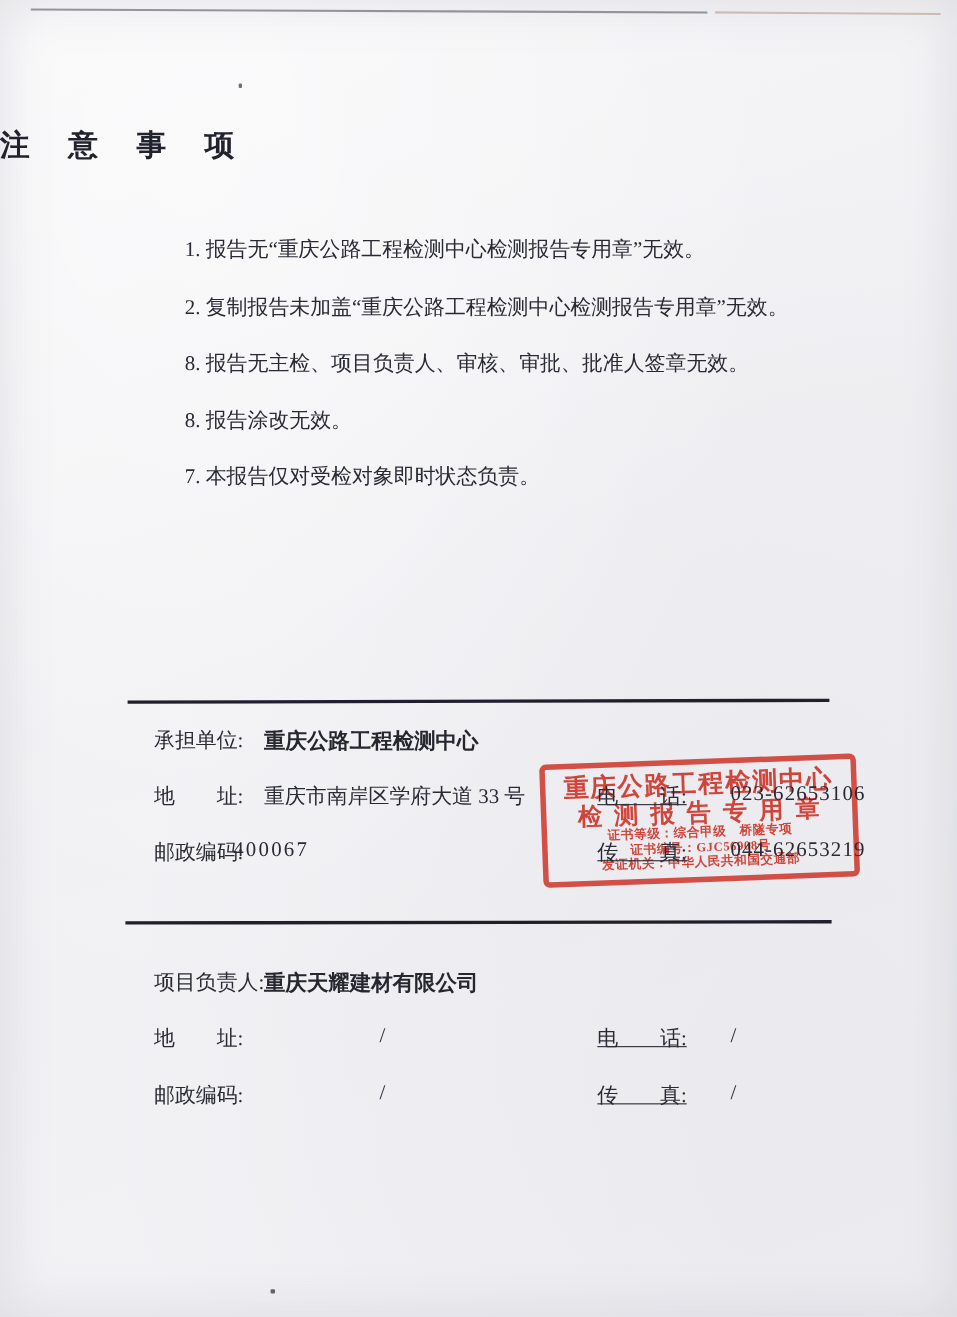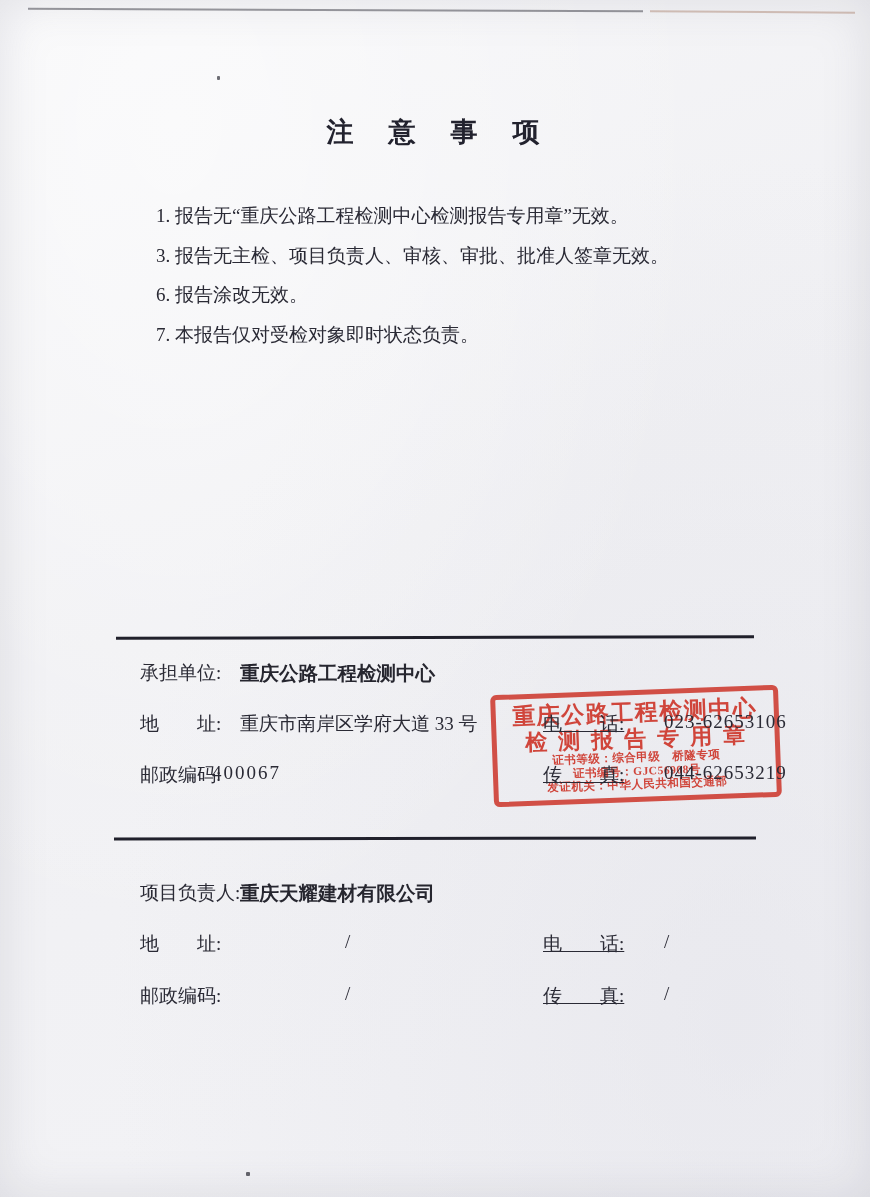--- a/index.html
+++ b/index.html
@@ -18,29 +18,29 @@
     color:#2b2b36;
   }
   
   .edge-top{position:absolute;top:9px;left:28px;width:615px;height:2px;background:#474750;opacity:.55;transform:rotate(.25deg);}
   .edge-top-right{position:absolute;top:11px;left:650px;width:205px;height:2px;background:#b08a78;opacity:.5;transform:rotate(.4deg);}
   .speck{position:absolute;background:#4a4a52;border-radius:1px;}
   .speck.s1{left:217px;top:76px;width:3px;height:4px;opacity:.8;}
   .speck.s2{left:246px;top:1172px;width:4px;height:4px;opacity:.85;}
 
   .title{
-    position:absolute;top:114px;left:0;right:0;text-align:center;
+    position:absolute;top:114px;left:0;right:0;text-align:left;
     font-size:27px;font-weight:bold;color:#22222e;letter-spacing:4px;
   }
 
   .notices{
     position:absolute;top:196px;left:118px;width:654px;
     font-size:19px;line-height:39.5px;color:#2a2a35;
   }
-  .notices p{margin:0;text-indent:2em;}
+  .notices p{margin:12px;text-indent:2em;}
 
   .rule{position:absolute;height:2.5px;background:#20202b;}
   .rule.r1{top:636px;left:116px;width:638px;transform:rotate(-.15deg);}
   .rule.r2{top:837px;left:114px;width:642px;transform:rotate(-.1deg);}
 
   .row{position:absolute;left:0;width:812px;height:30px;font-size:19px;color:#2a2a35;}
   .row .cell{position:absolute;white-space:nowrap;}
   .lbl-l{left:140px;}
   .val-org{left:240px;font-weight:bold;font-size:19.5px;color:#26262f;}
   .val-addr{left:240px;}
@@ -76,22 +76,23 @@
 
   <div class="edge-top"></div>
   <div class="edge-top-right"></div>
   <div class="speck s1"></div>
   <div class="speck s2"></div>
 
   <div class="title">注　意　事　项</div>
 
   <div class="notices">
     <p>1. 报告无“重庆公路工程检测中心检测报告专用章”无效。</p>
-    <p>3. 报告无主检、项目负责人、审核、审批、批准人签章无效。</p>
-    <p>6. 报告涂改无效。</p>
+    <p>2. 复制报告未加盖“重庆公路工程检测中心检测报告专用章”无效。</p>
+    <p>8. 报告无主检、项目负责人、审核、审批、批准人签章无效。</p>
+    <p>8. 报告涂改无效。</p>
     <p>7. 本报告仅对受检对象即时状态负责。</p>
   </div>
 
   <div class="rule r1"></div>
 
   <div class="row r-undertaker-org">
     <span class="cell lbl-l">承担单位:</span>
     <span class="cell val-org">重庆公路工程检测中心</span>
   </div>
   <div class="row r-undertaker-addr">

